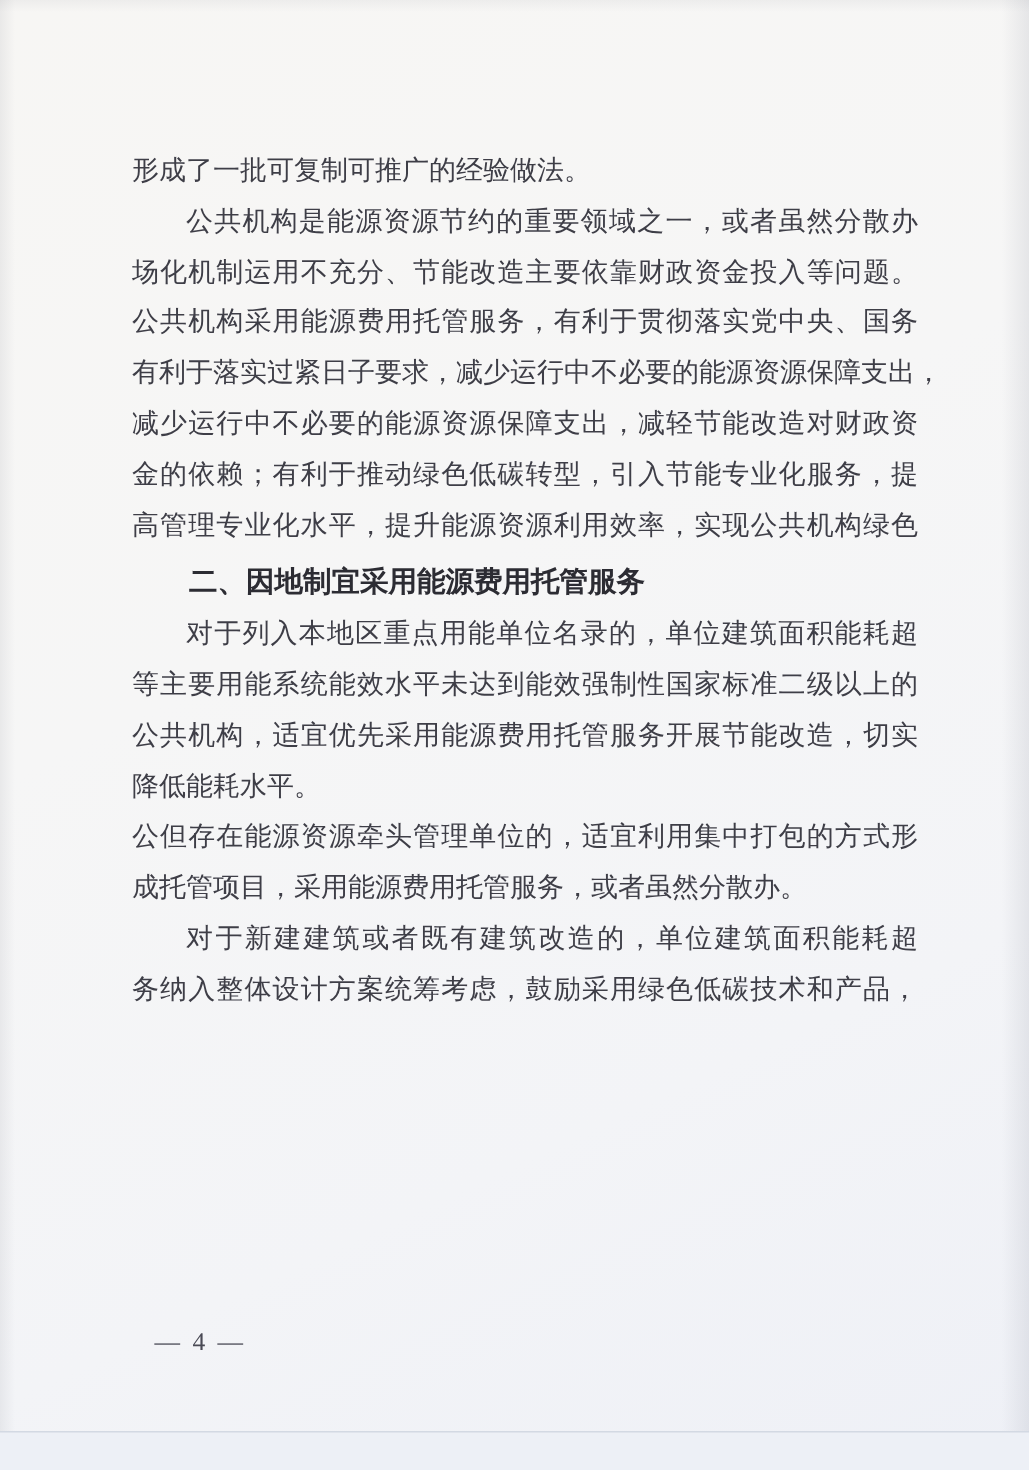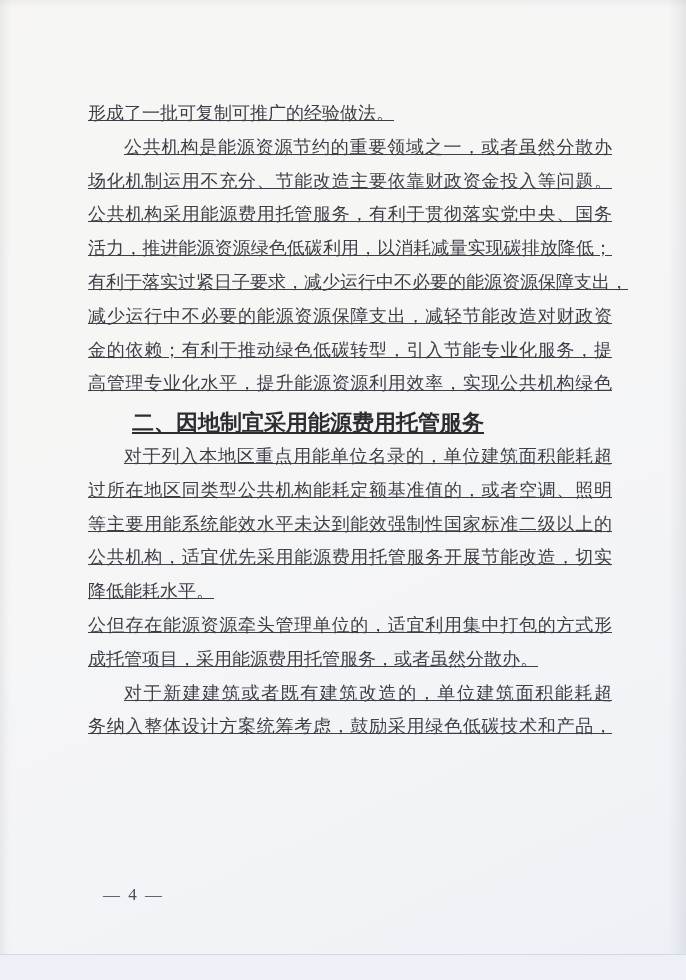--- a/index.html
+++ b/index.html
@@ -57,30 +57,29 @@
     font-size: 18px;
   }
   .para { margin: 0; }
   .line {
     height: 33.8px;
     line-height: 33.8px;
     text-align: justify;
     text-align-last: justify;
     white-space: nowrap;
     overflow: visible;
-    text-decoration: underline;
   }
   .line.last { text-align-last: left; }
   .para.indent .line.first { text-indent: 2em; }
   .para.heading { margin-top: 5px; }
   .para.heading .line {
     font-family: "Liberation Sans", "DejaVu Sans", sans-serif;
     font-weight: 700;
     color: #2c2c33;
-    font-size: 22px;
+    font-size: 19px;
     text-align-last: left;
   }
   .page-number {
     position: absolute;
     left: 103px;
     top: 884px;
     font-size: 17px;
     color: #4a4a55;
     letter-spacing: 2px;
     line-height: 22px;
@@ -96,32 +95,30 @@
   <div class="edge-bottom"></div>
 
   <div class="doc-body">
       <div class="para body">
         <div class="line first last">形成了一批可复制可推广的经验做法。</div>
       </div>
       <div class="para body indent">
         <div class="line first">公共机构是能源资源节约的重要领域之一，或者虽然分散办</div>
         <div class="line">场化机制运用不充分、节能改造主要依靠财政资金投入等问题。</div>
         <div class="line">公共机构采用能源费用托管服务，有利于贯彻落实党中央、国务</div>
-        <div class="line">活力，推进能源资源绿色低碳利用，以消耗减量实现碳排放降低；</div>
         <div class="line">有利于落实过紧日子要求，减少运行中不必要的能源资源保障支出，</div>
         <div class="line">减少运行中不必要的能源资源保障支出，减轻节能改造对财政资</div>
         <div class="line">金的依赖；有利于推动绿色低碳转型，引入节能专业化服务，提</div>
         <div class="line">高管理专业化水平，提升能源资源利用效率，实现公共机构绿色</div>
       </div>
       <div class="para heading indent">
         <div class="line first last">二、因地制宜采用能源费用托管服务</div>
       </div>
       <div class="para body indent">
         <div class="line first">对于列入本地区重点用能单位名录的，单位建筑面积能耗超</div>
-        <div class="line">过所在地区同类型公共机构能耗定额基准值的，或者空调、照明</div>
         <div class="line">等主要用能系统能效水平未达到能效强制性国家标准二级以上的</div>
         <div class="line">公共机构，适宜优先采用能源费用托管服务开展节能改造，切实</div>
         <div class="line last">降低能耗水平。</div>
       </div>
       <div class="para body indent">
         <div class="line">公但存在能源资源牵头管理单位的，适宜利用集中打包的方式形</div>
         <div class="line last">成托管项目，采用能源费用托管服务，或者虽然分散办。</div>
       </div>
       <div class="para body indent">
         <div class="line first">对于新建建筑或者既有建筑改造的，单位建筑面积能耗超</div>

